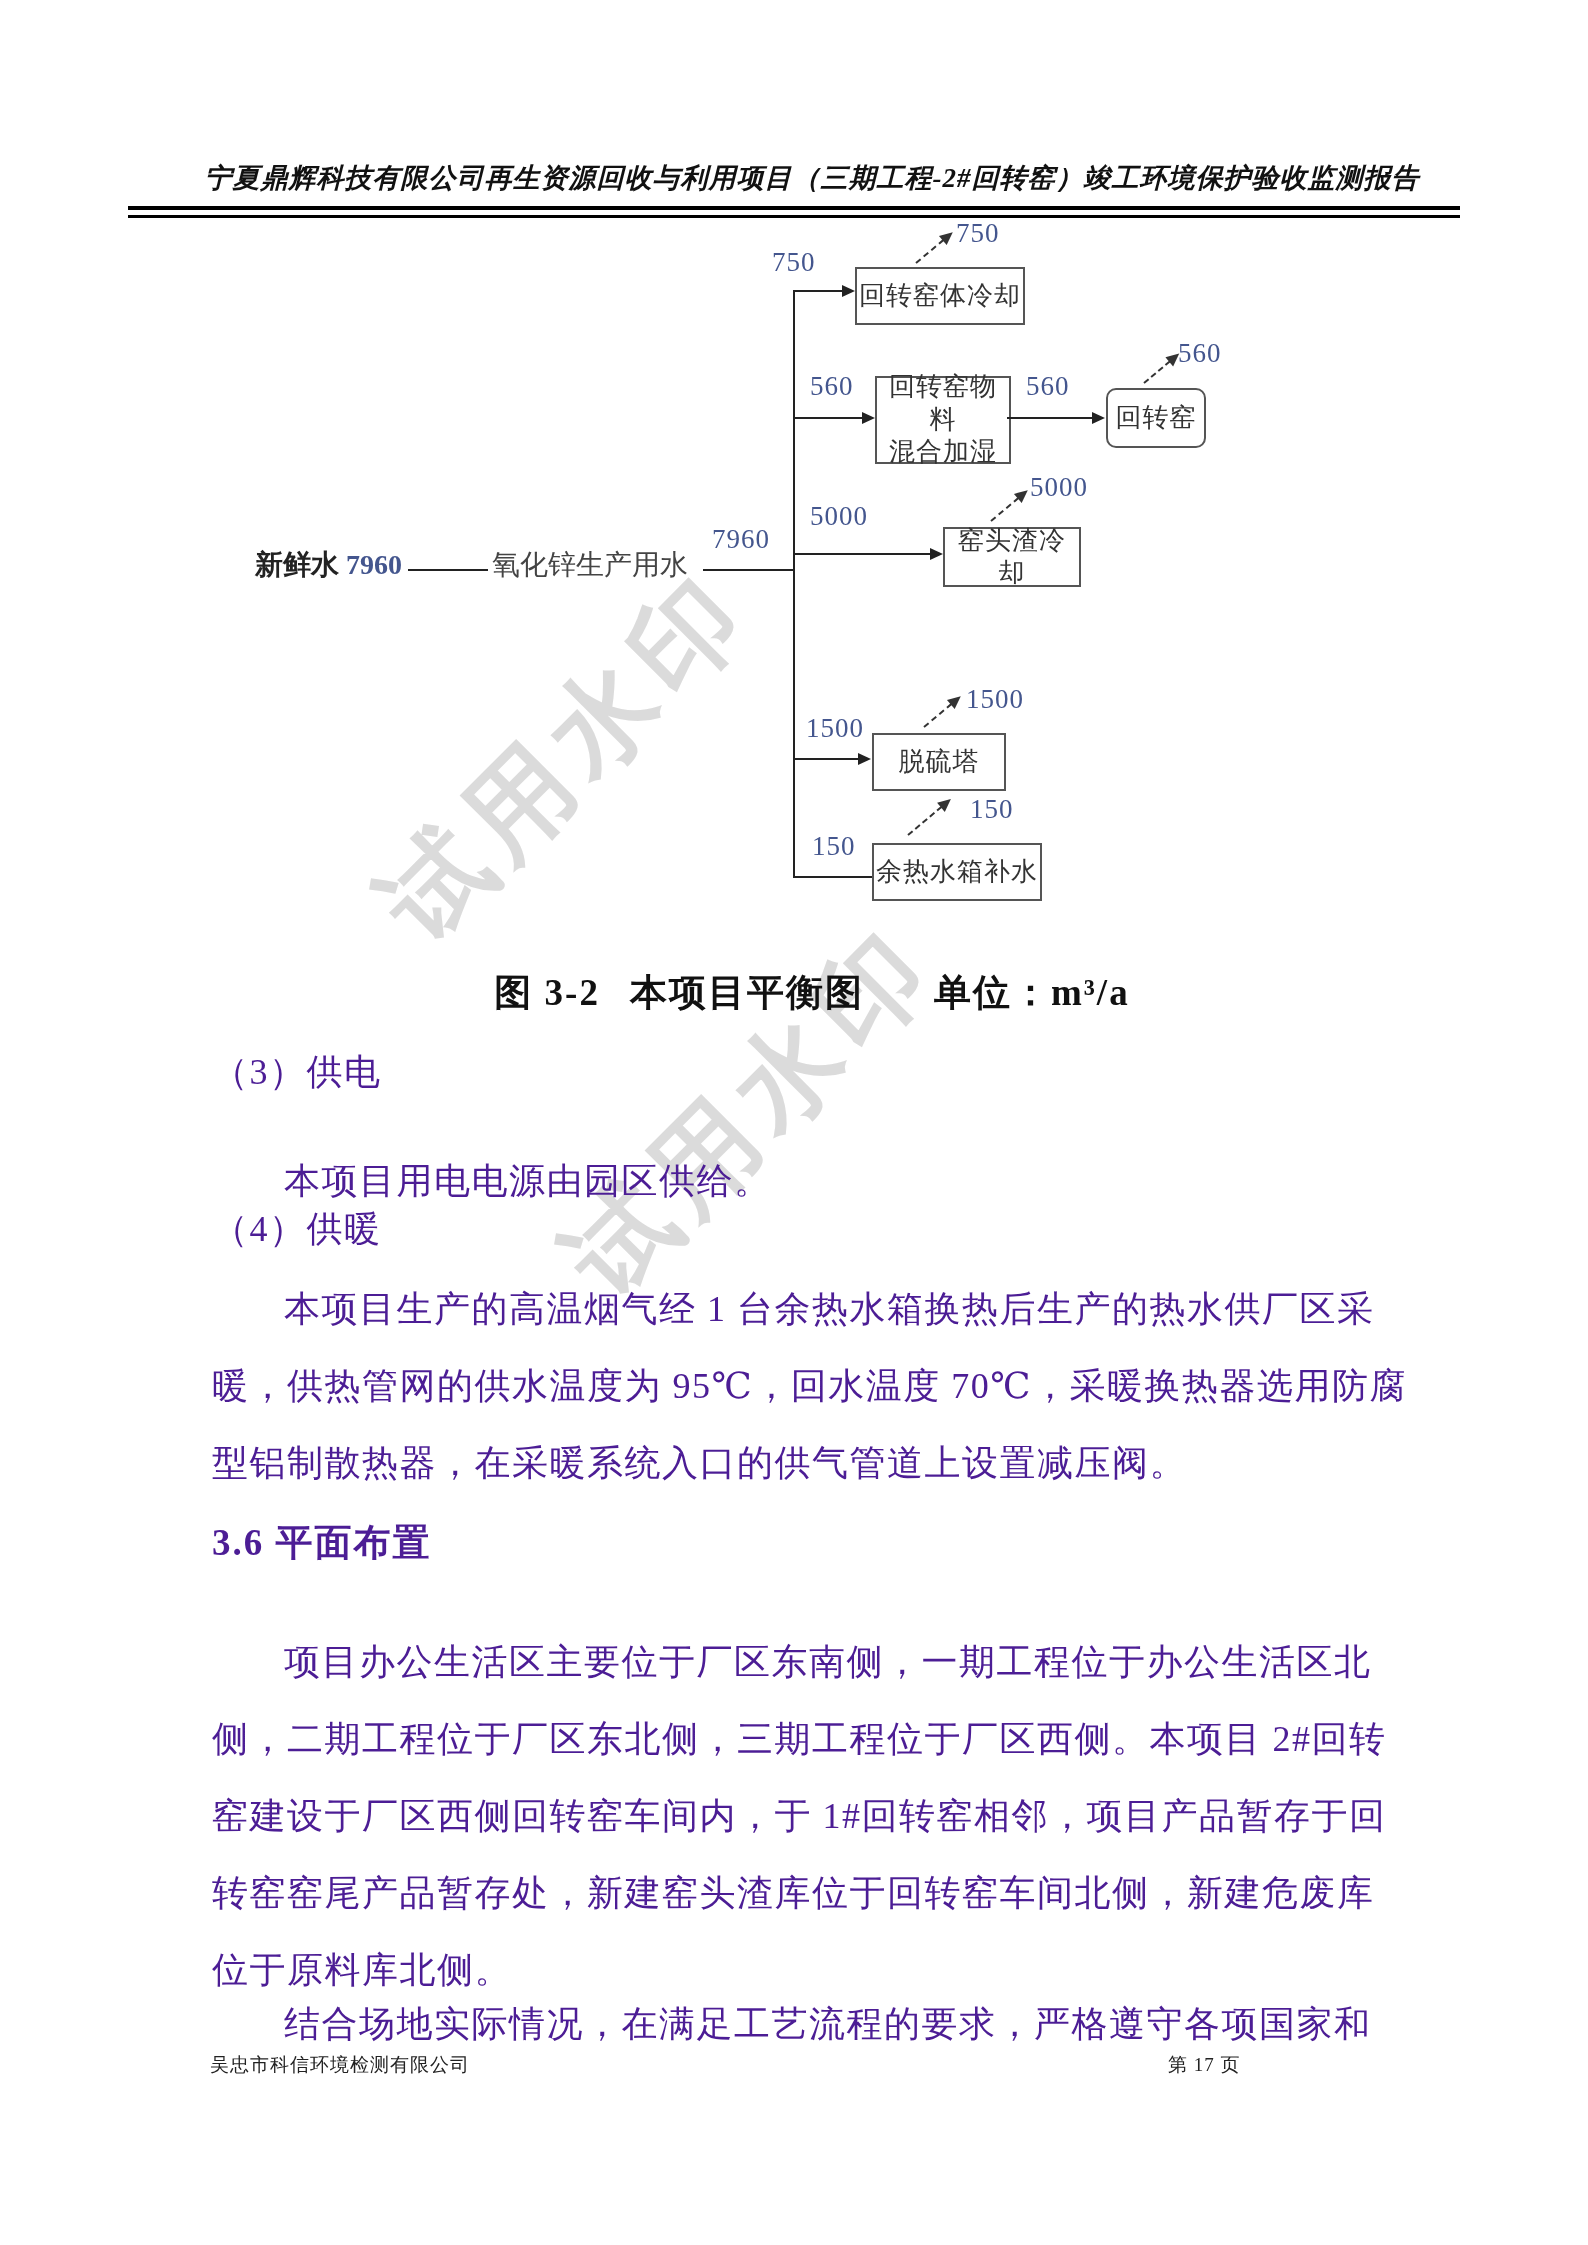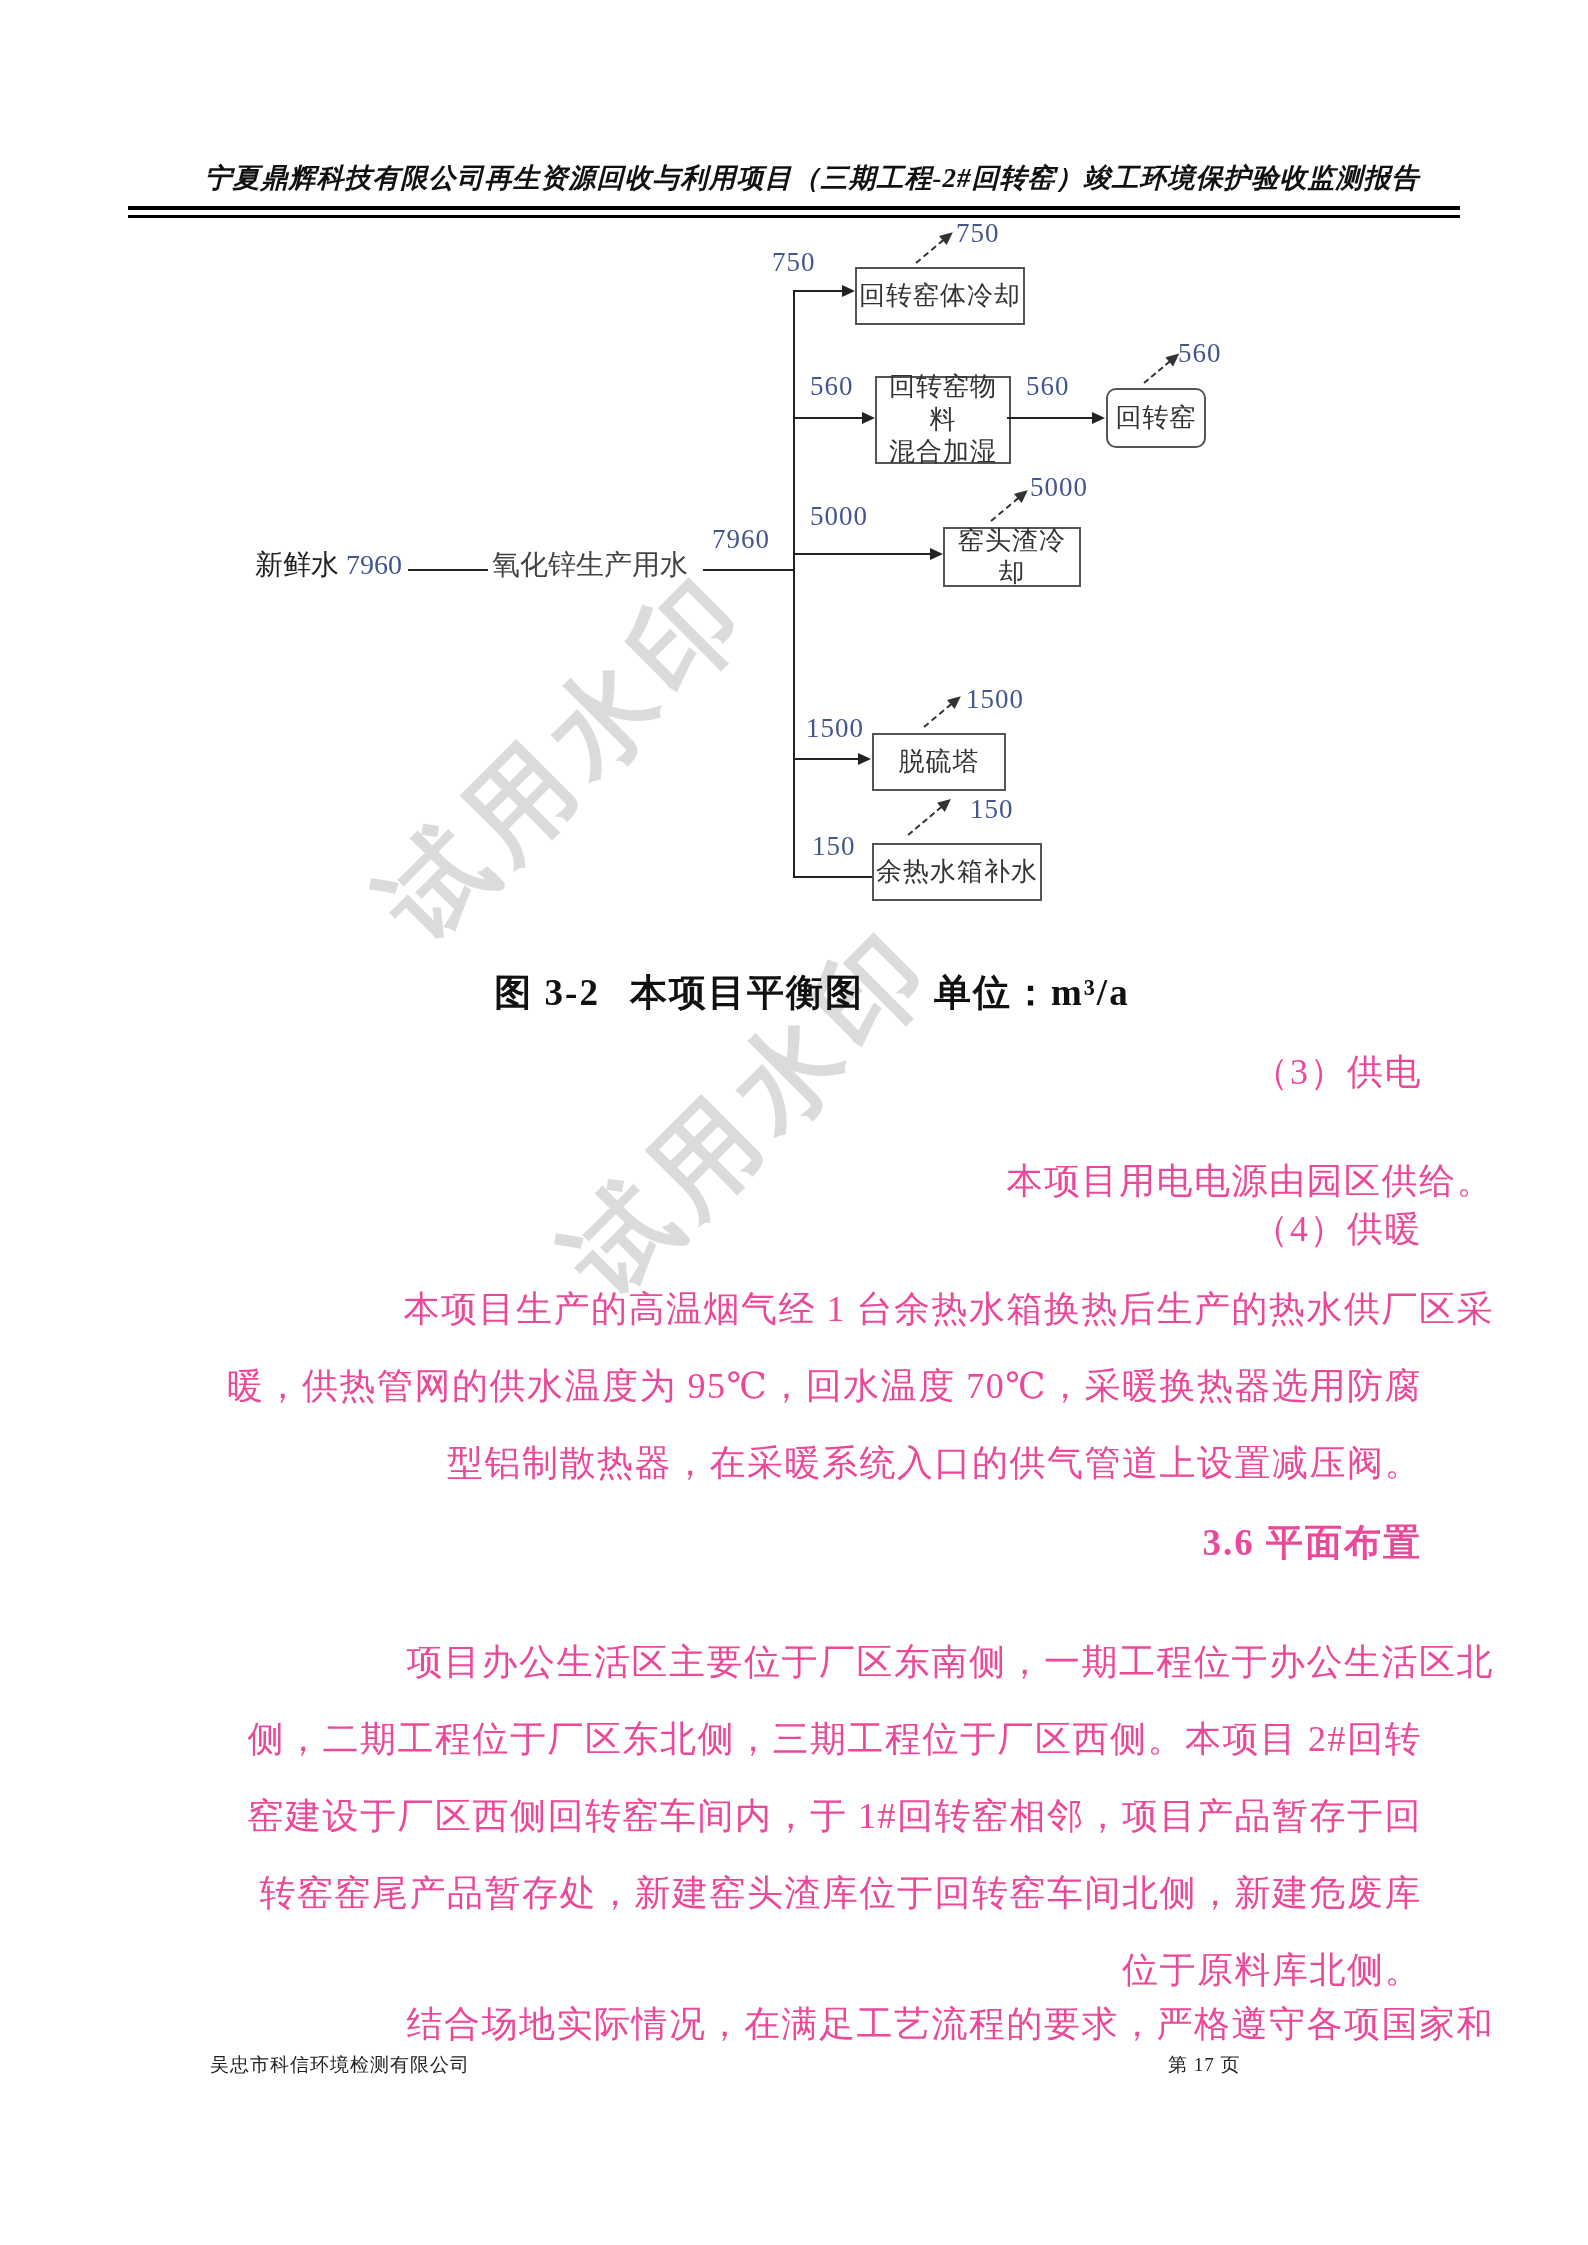--- a/index.html
+++ b/index.html
@@ -57,42 +57,42 @@
   
   .caption{
     position:absolute;top:968px;left:0;width:100%;text-align:center;
     font-size:37px;font-weight:bold;color:#111;letter-spacing:2px;
   }
   .caption .gap-s{display:inline-block;width:30px;}
   .caption .gap-l{display:inline-block;width:70px;}
   
   .tline{
     position:absolute;left:212px;width:1210px;
-    font-size:36px;color:#ec4899;letter-spacing:1.5px;white-space:nowrap;text-align:right;
+    font-size:36px;color:#4c1d95;letter-spacing:1.5px;white-space:nowrap;
   }
   .indent{padding-left:72px;}
   .h36{font-weight:bold;font-size:37px;letter-spacing:2px;}
   
   .foot{position:absolute;top:2052px;font-size:19px;color:#222;letter-spacing:1px;}
 </style>
 </head>
 <body>
 
 <div class="page">
 
   <div class="hdr-title">宁夏鼎辉科技有限公司再生资源回收与利用项目（三期工程-2#回转窑）竣工环境保护验收监测报告</div>
   <div class="rule-a"></div>
   <div class="rule-b"></div>
 
   <div class="wm" style="left:332px;top:687px;">试用水印</div>
   <div class="wm" style="left:517px;top:1042px;">试用水印</div>
 
   <div>
 
-    <div class="dg-text" style="left:255px;top:546px;">
+    <div class="dg-text" style="left:255px;top:546px;font-weight:bold;">
       <span>新鲜水</span>
       <span class="num">7960</span>
     </div>
     <div class="dg-line dg-h" style="left:408px;top:569px;width:80px;"></div>
     <div class="dg-text" style="left:492px;top:546px;color:#444;">氧化锌生产用水</div>
     <div class="dg-num" style="left:712px;top:524px;">7960</div>
     <div class="dg-line dg-h" style="left:703px;top:569px;width:92px;"></div>
 
     <div class="dg-line dg-v" style="left:793px;top:291px;height:587px;"></div>
 

